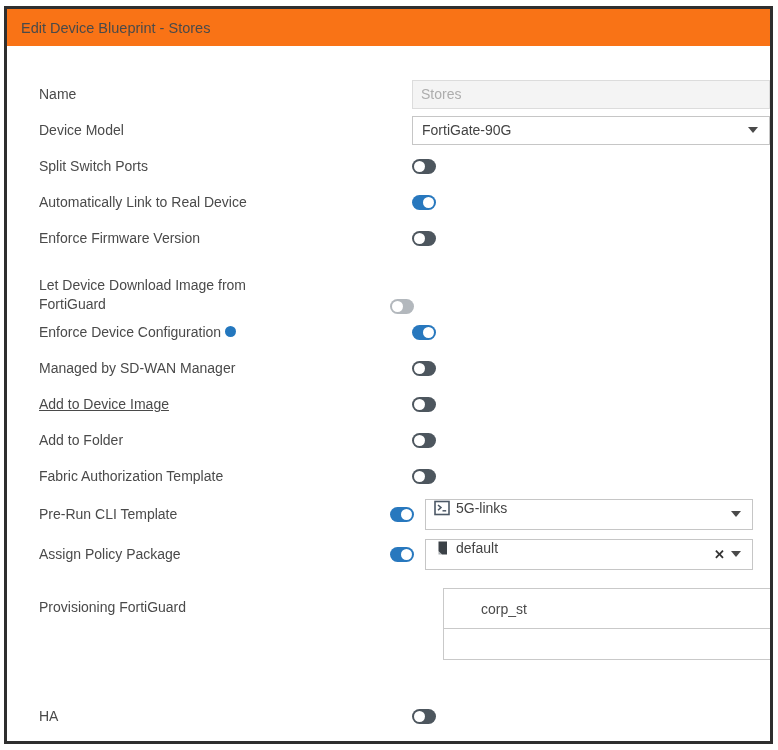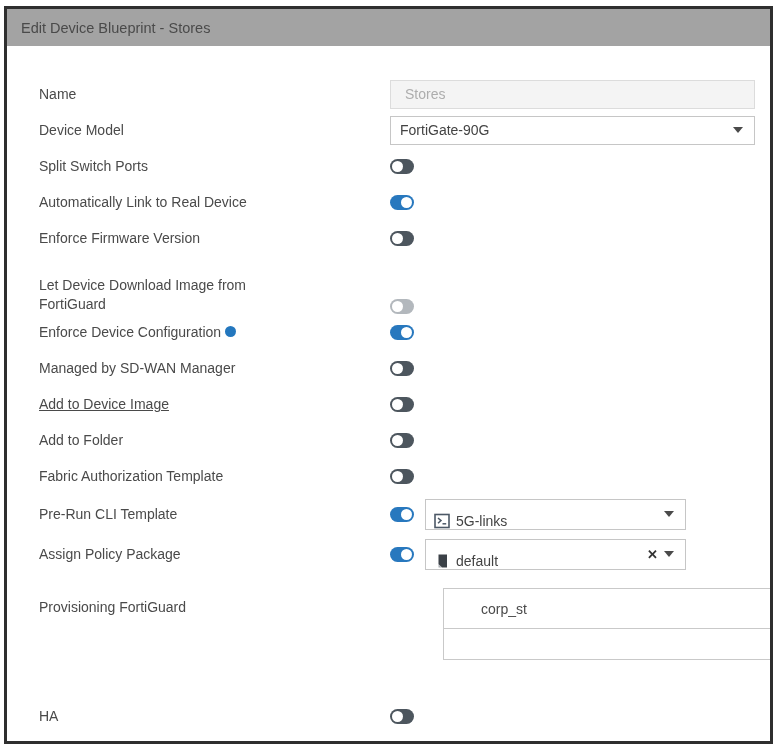--- a/index.html
+++ b/index.html
@@ -1,46 +1,46 @@
 <!DOCTYPE html>
 <html><head>
 <meta charset="utf-8">
 <style>
   html,body { margin:0; padding:0; background:#fff; width:778px; height:750px;
               font-family:"Liberation Sans", sans-serif; }
   .dialog { position:absolute; left:4px; top:6px; width:763px; height:732px;
             border:3px solid #2f2f2f; background:#fff; overflow:hidden; }
-  .titlebar { height:37px; background:#a3a3a3; display:flex; align-items:center; }
+  .titlebar { height:37px; background:#f97316; display:flex; align-items:center; }
   .titlebar .t { padding-left:14px; font-size:14.5px; color:#4a4a4a; }
 
   .content { padding-top:30px; }
   .row { display:flex; align-items:center; }
-  .h36 { height:36px; } .h40 { height:40px; } .h58 { height:58px; align-items:flex-end; }
+  .h36 { height:36px;gap:22px; } .h40 { height:40px; } .h58 { height:58px; align-items:flex-end; }
   .lbl { flex:0 0 383px; padding-left:32px; box-sizing:border-box; font-size:14px; color:#4a4a4a; }
   .lbl .txt { display:inline-block; max-width:258px; line-height:1.35; vertical-align:middle; }
   .underline .txt { text-decoration:underline; }
   .h58 .lbl { padding-top:8px; }
 
   
   .toggle { position:relative; width:24px; height:15px; border-radius:9px; flex:0 0 24px; }
   .toggle .knob { position:absolute; top:2px; width:11px; height:11px; border-radius:50%; background:#fff; }
   .s-off { background:#4d565e; } .s-off .knob { left:2px; }
   .s-on { background:#2878be; } .s-on .knob { right:2px; }
   .s-disabled { background:#b3b8bd; } .s-disabled .knob { left:2px; }
   .h58 .toggle { margin-top:10px; }
 
   
   .inputbox { width:365px; height:29px; box-sizing:border-box; border:1px solid #dcdcdc;
-              background:#f4f4f4; color:#adadad; font-size:14px; padding:0 14px;
+              background:#f4f4f4; color:#adadad; font-size:14px; padding:0 8px;
               font-family:"Liberation Sans", sans-serif; }
   .selectbox { position:relative; width:365px; height:29px; box-sizing:border-box;
                border:1px solid #c6c6c6; background:#fff; display:flex; align-items:center;
                font-size:14px; color:#434343; padding:0 9px; }
-  .dropbox { position:relative; margin-left:11px; width:261px; height:31px; box-sizing:border-box;
-             border:1px solid #c6c6c6; background:#fff; display:flex; align-items:flex-end;
+  .dropbox { position:relative; margin-left:11px; width:328px; height:31px; box-sizing:border-box;
+             border:1px solid #c6c6c6; background:#fff; display:flex; align-items:flex-start;
              font-size:14px; color:#434343; padding:0 8px; }
   .caret { position:absolute; right:11px; top:50%; margin-top:-3px; width:0; height:0;
            border-left:5px solid transparent; border-right:5px solid transparent;
            border-top:6px solid #4a4a4a; }
   .clearx { position:absolute; right:27px; top:50%; transform:translateY(-50%);
             font-size:13px; font-weight:bold; color:#333; line-height:1; }
   .icon16 { width:16px; height:16px; margin-right:6px; flex:0 0 16px; }
   .dot { display:inline-block; width:11px; height:11px; border-radius:50%;
          background:#2377be; margin-left:4px; vertical-align:-1px; }
 

